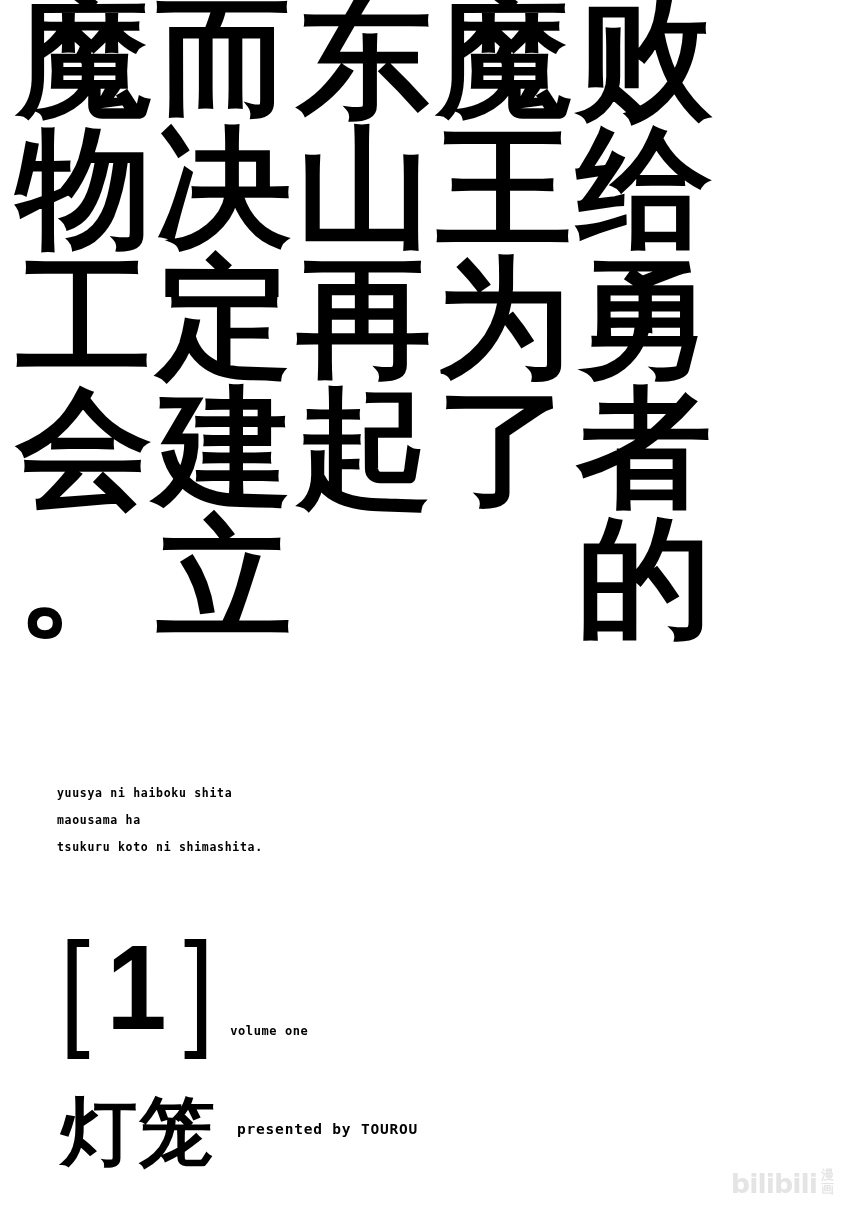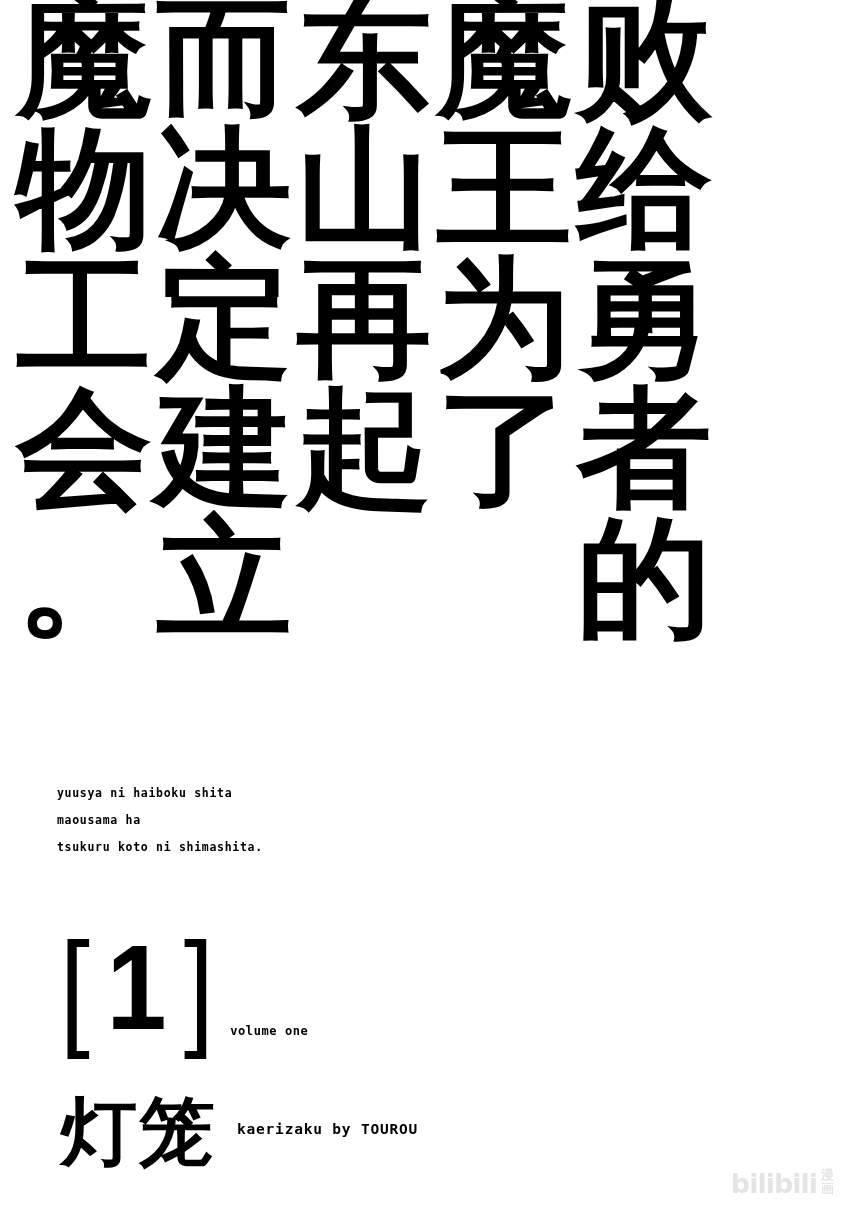--- a/index.html
+++ b/index.html
@@ -214,21 +214,21 @@
   <div id="volume-mark">
     <span class="bracket">[</span>
     <span id="volume-number">1</span>
     <span class="bracket">]</span>
   </div>
   <span id="volume-caption">volume one</span>
 </div>
 
 <div id="author-wrap">
   <span id="author-name">灯笼</span>
-  <span id="author-credit">kaerizaku by TOUROU</span>
+  <span id="author-credit">presented by TOUROU</span>
 </div>
 
 <div id="watermark">
   <span id="watermark-text">bilibili</span>
   <span id="watermark-cjk">
     <span>漫</span><br>
     <span>画</span>
   </span>
 </div>
 

